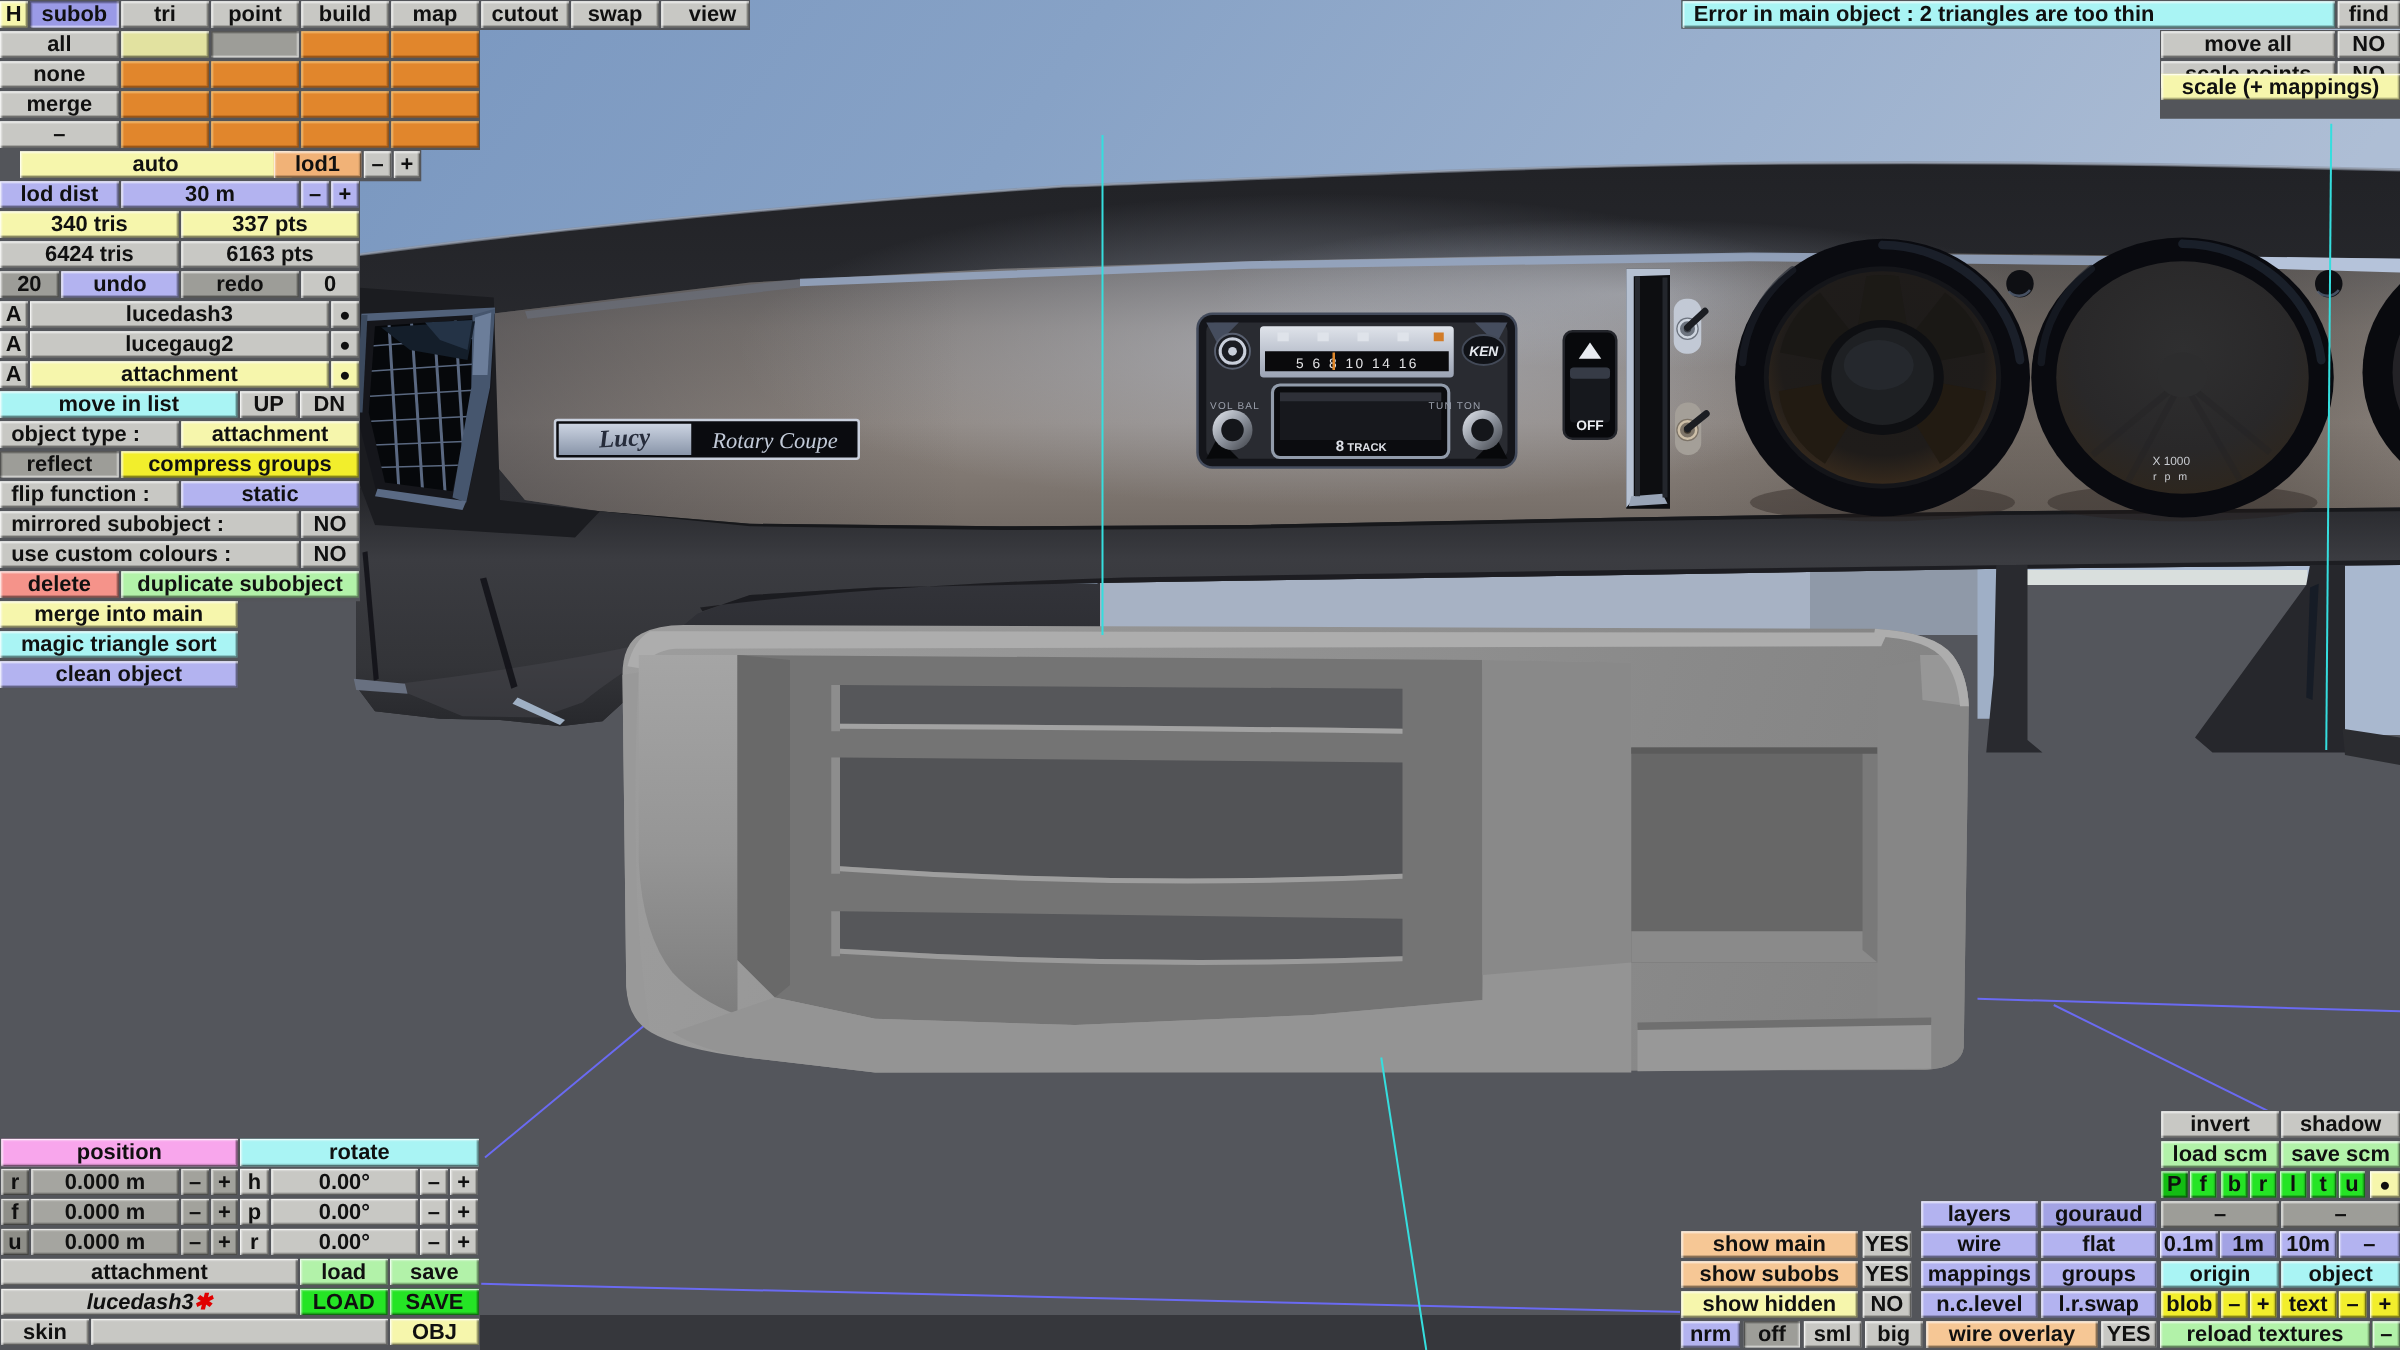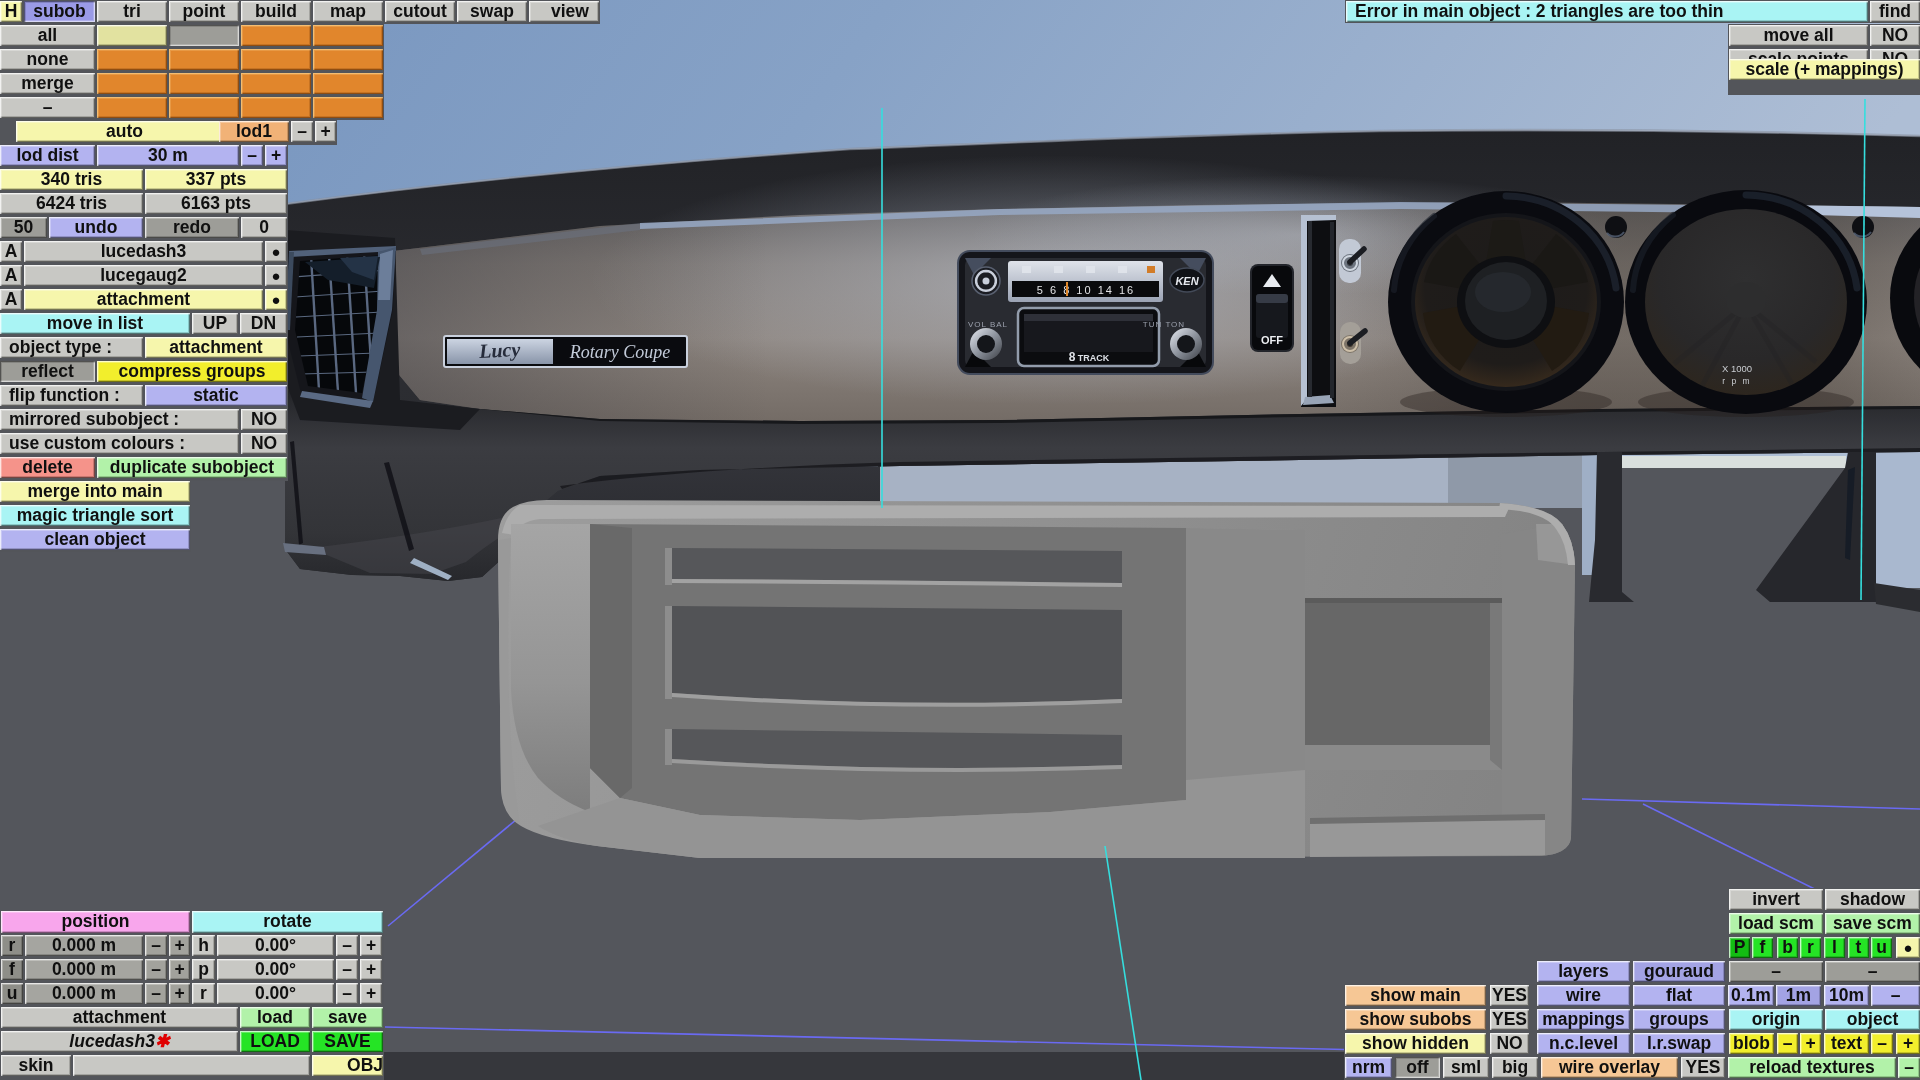--- a/index.html
+++ b/index.html
@@ -402,21 +402,21 @@
 <div class="b g" style="left:291px;top:121px;width:22px;height:21px;line-height:20px;">–</div>
 <div class="b g" style="left:315px;top:121px;width:21px;height:21px;line-height:20px;">+</div>
 <div class="b p" style="left:0px;top:145px;width:95px;height:21px;line-height:20px;">lod dist</div>
 <div class="b p" style="left:97px;top:145px;width:142px;height:21px;line-height:20px;">30 m</div>
 <div class="b p" style="left:241px;top:145px;width:22px;height:21px;line-height:20px;">–</div>
 <div class="b p" style="left:265px;top:145px;width:22px;height:21px;line-height:20px;">+</div>
 <div class="b y" style="left:0px;top:169px;width:143px;height:21px;line-height:20px;">340 tris</div>
 <div class="b y" style="left:145px;top:169px;width:142px;height:21px;line-height:20px;">337 pts</div>
 <div class="b g" style="left:0px;top:193px;width:143px;height:21px;line-height:20px;text-align:center;">6424 tris</div>
 <div class="b g" style="left:145px;top:193px;width:142px;height:21px;line-height:20px;">6163 pts</div>
-<div class="b gd" style="left:0px;top:217px;width:47px;height:21px;line-height:20px;">50</div>
+<div class="b gd" style="left:0px;top:217px;width:47px;height:21px;line-height:20px;">20</div>
 <div class="b p" style="left:49px;top:217px;width:94px;height:21px;line-height:20px;">undo</div>
 <div class="b gd" style="left:145px;top:217px;width:94px;height:21px;line-height:20px;">redo</div>
 <div class="b g" style="left:241px;top:217px;width:46px;height:21px;line-height:20px;">0</div>
 <div class="b g" style="left:0px;top:241px;width:22px;height:21px;line-height:20px;">A</div>
 <div class="b g" style="left:24px;top:241px;width:239px;height:21px;line-height:20px;">lucedash3</div>
 <div class="b g" style="left:265px;top:241px;width:22px;height:21px;line-height:20px;"><span style="font-size:15px">●</span></div>
 <div class="b g" style="left:0px;top:265px;width:22px;height:21px;line-height:20px;">A</div>
 <div class="b g" style="left:24px;top:265px;width:239px;height:21px;line-height:20px;">lucegaug2</div>
 <div class="b g" style="left:265px;top:265px;width:22px;height:21px;line-height:20px;"><span style="font-size:15px">●</span></div>
 <div class="b g" style="left:0px;top:289px;width:22px;height:21px;line-height:20px;">A</div>
@@ -474,21 +474,21 @@
 <div class="b g" style="left:336px;top:983px;width:22px;height:21px;line-height:20px;">–</div>
 <div class="b g" style="left:360px;top:983px;width:22px;height:21px;line-height:20px;">+</div>
 <div class="b g" style="left:1px;top:1007px;width:237px;height:21px;line-height:20px;">attachment</div>
 <div class="b lg" style="left:240px;top:1007px;width:70px;height:21px;line-height:20px;">load</div>
 <div class="b lg" style="left:312px;top:1007px;width:71px;height:21px;line-height:20px;">save</div>
 <div class="b g" style="left:1px;top:1031px;width:237px;height:21px;line-height:20px;font-style:italic;">lucedash3<span style="color:#e00000">✱</span></div>
 <div class="b gr" style="left:240px;top:1031px;width:70px;height:21px;line-height:20px;">LOAD</div>
 <div class="b gr" style="left:312px;top:1031px;width:71px;height:21px;line-height:20px;">SAVE</div>
 <div class="b g" style="left:1px;top:1055px;width:70px;height:21px;line-height:20px;">skin</div>
 <div class="b g" style="left:73px;top:1055px;width:237px;height:21px;line-height:20px;"></div>
-<div class="b y" style="left:312px;top:1055px;width:71px;height:21px;line-height:20px;text-align:right;">OBJ</div>
+<div class="b y" style="left:312px;top:1055px;width:71px;height:21px;line-height:20px;">OBJ</div>
 <div class="b g" style="left:1729px;top:889px;width:94px;height:21px;line-height:20px;">invert</div>
 <div class="b g" style="left:1825px;top:889px;width:95px;height:21px;line-height:20px;">shadow</div>
 <div class="b lg" style="left:1729px;top:913px;width:94px;height:21px;line-height:20px;">load scm</div>
 <div class="b lg" style="left:1825px;top:913px;width:95px;height:21px;line-height:20px;">save scm</div>
 <div class="b grd" style="left:1729px;top:937px;width:21px;height:21px;line-height:20px;">P</div>
 <div class="b gr" style="left:1752px;top:937px;width:21px;height:21px;line-height:20px;">f</div>
 <div class="b gr" style="left:1777px;top:937px;width:21px;height:21px;line-height:20px;">b</div>
 <div class="b gr" style="left:1800px;top:937px;width:21px;height:21px;line-height:20px;">r</div>
 <div class="b gr" style="left:1824px;top:937px;width:21px;height:21px;line-height:20px;">l</div>
 <div class="b gr" style="left:1848px;top:937px;width:21px;height:21px;line-height:20px;">t</div>

